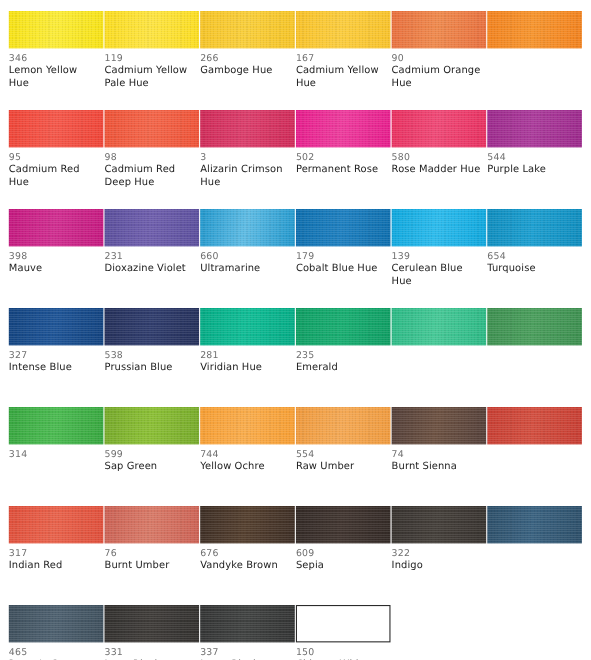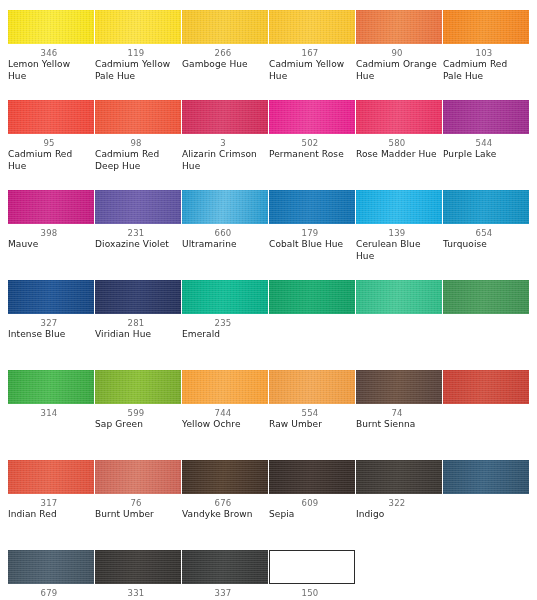--- a/index.html
+++ b/index.html
@@ -69,21 +69,20 @@
     width: 86px;
     flex: 0 0 86px;
     box-sizing: border-box;
     padding-right: 4px;
   }
   .code {
     font-size: 8.5px;
     line-height: 11px;
     color: #6f6f6f;
     letter-spacing: .2px;
-    text-align: center;
   }
   .name {
     font-size: 9px;
     line-height: 11.5px;
     color: #1c1c1c;
     letter-spacing: .1px;
   }
 </style>
 </head>
 <body>
@@ -124,24 +123,20 @@
           <div class="name">Gamboge Hue</div>
         </div>
         <div class="label">
           <div class="code">167</div>
           <div class="name">Cadmium Yellow Hue</div>
         </div>
         <div class="label">
           <div class="code">90</div>
           <div class="name">Cadmium Orange Hue</div>
         </div>
-        <div class="label">
-          <div class="code">103</div>
-          <div class="name">Cadmium Red Pale Hue</div>
-        </div>
       </div>
     </div>
     <div class="row">
       <div class="swatch-strip">
         <div class="swatch" style="background: linear-gradient(100deg, rgb(239, 69, 56) 0%, rgb(244, 88, 75) 48%, rgb(239, 69, 56) 100%);">
           <span class="grain"></span>
         </div>
         <div class="swatch" style="background: linear-gradient(100deg, rgb(238, 83, 56) 0%, rgb(243, 102, 74) 48%, rgb(238, 83, 56) 100%);">
           <span class="grain"></span>
         </div>
@@ -253,20 +248,24 @@
         <div class="swatch" style="background: linear-gradient(100deg, rgb(61, 143, 80) 0%, rgb(75, 158, 93) 48%, rgb(61, 143, 80) 100%);">
           <span class="grain"></span>
         </div>
       </div>
       <div class="labels">
         <div class="label">
           <div class="code">327</div>
           <div class="name">Intense Blue</div>
         </div>
         <div class="label">
+          <div class="code">538</div>
+          <div class="name">Prussian Blue</div>
+        </div>
+        <div class="label">
           <div class="code">281</div>
           <div class="name">Viridian Hue</div>
         </div>
         <div class="label">
           <div class="code">235</div>
           <div class="name">Emerald</div>
         </div>
       </div>
     </div>
     <div class="row">
@@ -364,21 +363,21 @@
         <div class="swatch" style="background: linear-gradient(100deg, rgb(50, 48, 46) 0%, rgb(64, 61, 58) 48%, rgb(50, 48, 46) 100%);">
           <span class="grain"></span>
         </div>
         <div class="swatch" style="background: linear-gradient(100deg, rgb(51, 52, 52) 0%, rgb(65, 67, 66) 48%, rgb(51, 52, 52) 100%);">
           <span class="grain"></span>
         </div>
         <div class="swatch outlined" style="background: linear-gradient(100deg, rgb(255, 255, 255) 0%, rgb(255, 255, 255) 48%, rgb(255, 255, 255) 100%);"></div>
       </div>
       <div class="labels">
         <div class="label">
-          <div class="code">679</div>
+          <div class="code">465</div>
           <div class="name">Payne's Gray</div>
         </div>
         <div class="label">
           <div class="code">331</div>
           <div class="name">Ivory Black</div>
         </div>
         <div class="label">
           <div class="code">337</div>
           <div class="name">Lamp Black</div>
         </div>

